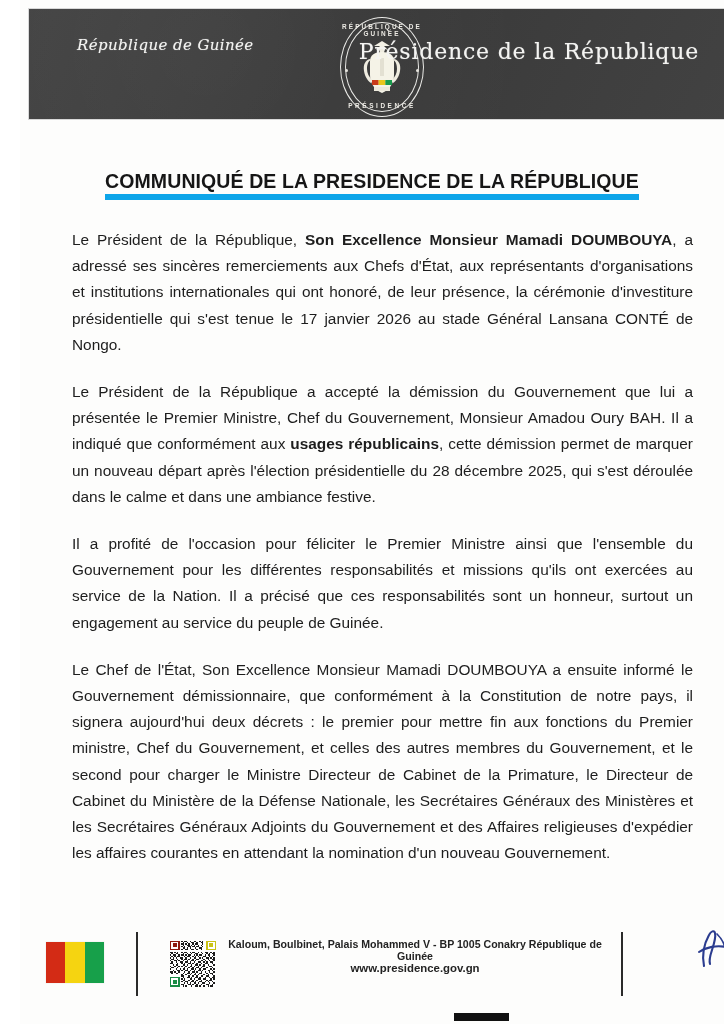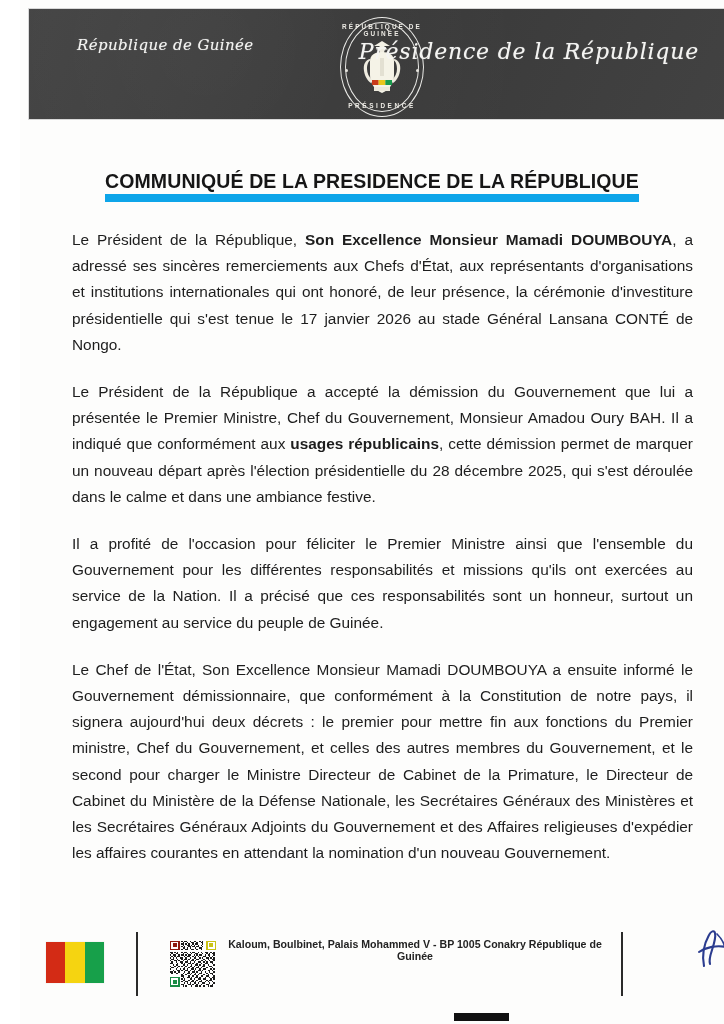--- a/index.html
+++ b/index.html
@@ -51,21 +51,20 @@
     white-space: nowrap;
   }
   .header-motto .line2 { font-size: 14.5px; }
 
   .header-right {
     position: absolute;
     right: 36px;
     top: 30px;
     color: #f4f4f2;
     font-family: "DejaVu Serif", serif;
-    font-style: italic;
     font-size: 22px;
     letter-spacing: .8px;
     text-shadow: 0 0 1px rgba(255,255,255,.45);
     white-space: nowrap;
     text-align: right;
   }
 
   
   .emblem-wrap {
     position: absolute;
@@ -120,21 +119,21 @@
     left: 0; right: 0;
     top: 170px;
     text-align: center;
     font-family: "Liberation Sans", sans-serif;
     font-weight: bold;
     font-size: 19.5px;
     letter-spacing: .1px;
     color: #161616;
   }
   .doc-title span {
-    border-bottom: 8px solid #0ea5e9;
+    border-bottom: 6px solid #0ea5e9;
     padding-bottom: 2px;
   }
 
   
   .body-text {
     position: absolute;
     left: 52px;
     top: 227px;
     width: 621px;
     color: #1d1d1d;
@@ -610,20 +609,21 @@
         <rect x="18" y="32" width="2" height="1"></rect>
       <rect x="21" y="32" width="1" height="1"></rect>
         <rect x="24" y="32" width="1" height="1"></rect>
       <rect x="27" y="32" width="1" height="1"></rect>
         <rect x="29" y="32" width="2" height="1"></rect>
     </g>
   </svg>
 
   <div class="footer-address">
     <div>Kaloum, Boulbinet, Palais Mohammed V - BP 1005 Conakry République de Guinée</div>
+    <div class="url">www.presidence.gov.gn</div>
   </div>
 
 
   <svg class="signature" width="46" height="44" viewBox="0 0 46 44">
     <path d="M14 40 C12 30 14 18 19 9 C21 5 24 4 25 7 C26 11 24 18 22 24 C20 30 19 35 20 38" stroke="#2b3c8f" stroke-width="2.1" fill="none" stroke-linecap="round"></path>
     <path d="M9 26 C16 21 27 19 36 21 C40 22 43 24 44 27" stroke="#2b3c8f" stroke-width="2.1" fill="none" stroke-linecap="round"></path>
     <path d="M27 8 C31 12 34 17 35 22" stroke="#2b3c8f" stroke-width="1.7" fill="none" stroke-linecap="round"></path>
   </svg>
 
   <div class="scan-bar"></div>

